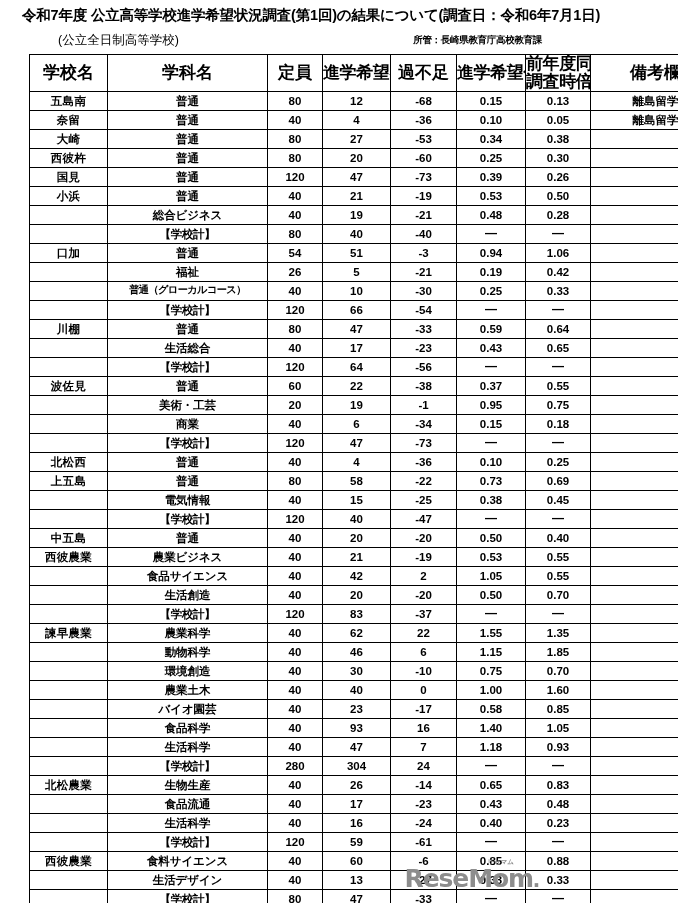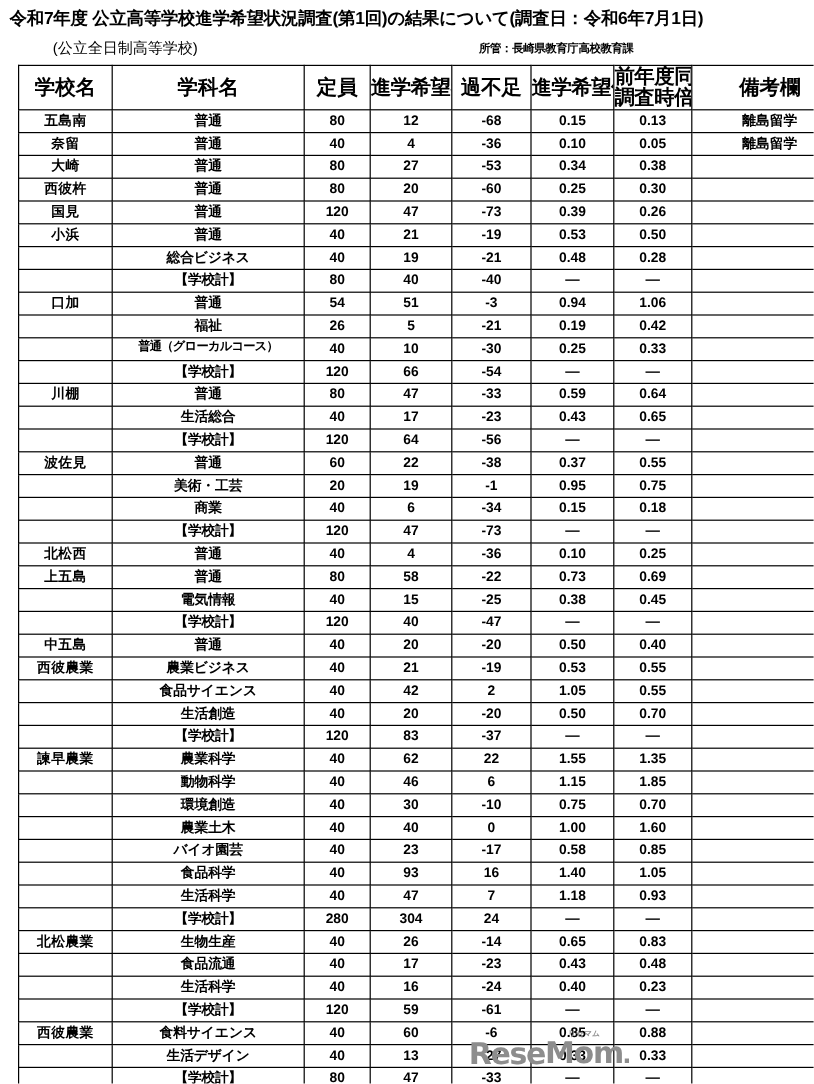--- a/index.html
+++ b/index.html
@@ -11,21 +11,21 @@
     width: 678px;
     height: 903px;
     position: relative;
     font-family: "Liberation Sans", "DejaVu Sans", sans-serif;
     color: #000000;
     overflow: hidden;
   }
 
   .page {
     position: absolute;
-    left: 0; top: 0;
+    left: 14px; top: 0;
     width: 540px;
     height: 903px;
   }
 
   
   .title {
     position: absolute;
     left: 8px;
     top: 6px;
     font-size: 14.5px;

